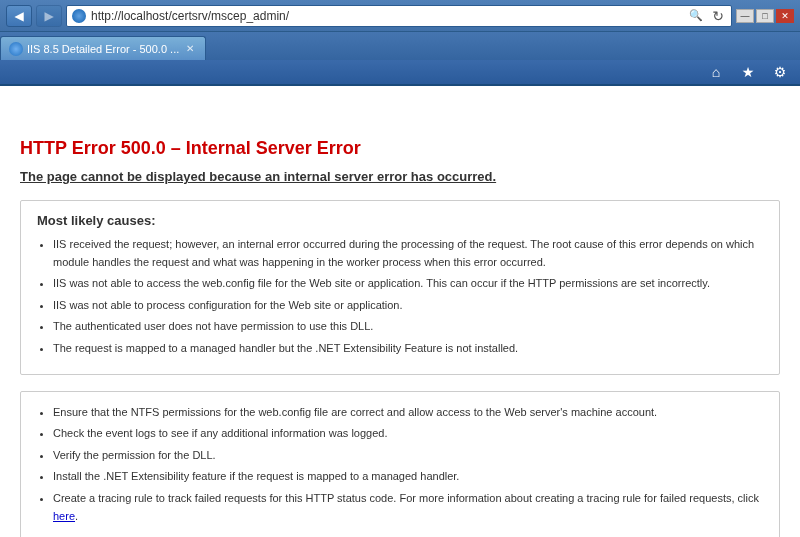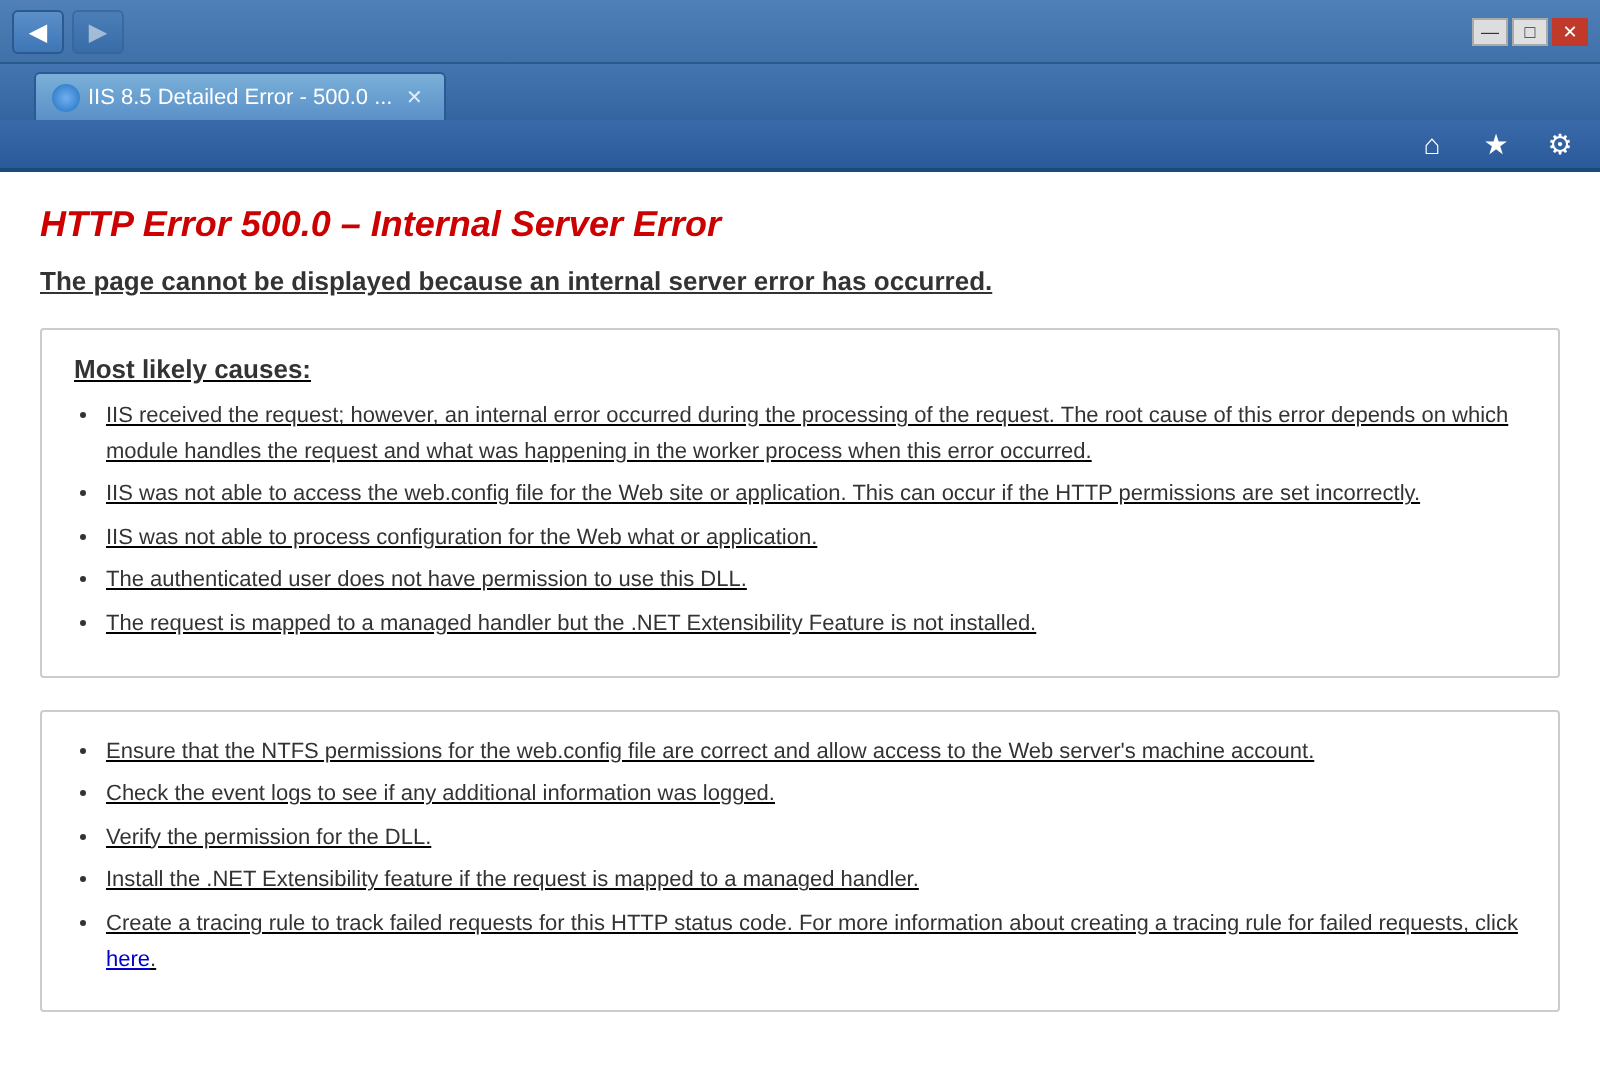--- a/index.html
+++ b/index.html
@@ -70,21 +70,21 @@
       gap: 4px;
       border-bottom: 1px solid #2a5a8a;
     }
 
     
     .tab-row {
       height: 28px;
       background: linear-gradient(to bottom, #4575b0, #3565a0);
       display: flex;
       align-items: flex-end;
-      padding: 0 17px;
+      padding: 0 0;
       gap: 2px;
     }
 
     
     .tool-row {
       height: 26px;
       background: linear-gradient(to bottom, #3a6aaa, #2a5a9a);
       display: flex;
       align-items: center;
       justify-content: flex-end;
@@ -123,36 +123,35 @@
     .content-area::-webkit-scrollbar { width: 16px; }
     .content-area::-webkit-scrollbar-track { background: #f0f0f0; border-left: 1px solid #ccc; }
     .content-area::-webkit-scrollbar-thumb { background: #c0c0c0; border: 1px solid #aaa; }
 
     
     .error-title {
       font-size: 18px;
       font-weight: bold;
       color: #cc0000;
       margin-bottom: 10px;
-      font-style: italic;
+      margin-top: 36px;
     }
     .error-subtitle {
       font-size: 13px;
       font-weight: bold;
       color: #333;
       margin-bottom: 16px;
       text-decoration: underline;
     }
     .error-box {
       border: 1px solid #ccc;
       border-radius: 2px;
       padding: 12px 16px;
       margin-bottom: 16px;
       background: #fff;
-      text-decoration: underline;
     }
     .section-title {
       font-size: 13px;
       font-weight: bold;
       color: #333;
       margin-bottom: 8px;
     }
     .bullet-list {
       margin-left: 16px;
       list-style: disc;
@@ -168,20 +167,28 @@
 
 <div class="window">
 
   <div class="nav-row">
     <div class="nav-btn back">
       <span>◀</span>
     </div>
     <div class="nav-btn forward">
       <span>▶</span>
     </div>
+    <div class="addressbar">
+      <div class="addressbar-icon">
+        <div class="ie-globe"></div>
+      </div>
+      <span class="addressbar-text">http://localhost/certsrv/mscep_admin/</span>
+      <div class="addressbar-search">🔍</div>
+      <div class="addressbar-refresh">↻</div>
+    </div>
     <div class="win-controls">
       <div class="win-ctrl">—</div>
       <div class="win-ctrl maximize">□</div>
       <div class="win-ctrl close">✕</div>
     </div>
   </div>
 
   <div class="tab-row">
     <div class="tab active">
       <div class="tab-ie-icon"></div>
@@ -199,21 +206,21 @@
   <div class="content-area">
 
     <div class="error-title">HTTP Error 500.0 – Internal Server Error</div>
     <div class="error-subtitle">The page cannot be displayed because an internal server error has occurred.</div>
 
     <div class="error-box">
       <div class="section-title">Most likely causes:</div>
       <ul class="bullet-list">
         <li>IIS received the request; however, an internal error occurred during the processing of the request. The root cause of this error depends on which module handles the request and what was happening in the worker process when this error occurred.</li>
         <li>IIS was not able to access the web.config file for the Web site or application. This can occur if the HTTP permissions are set incorrectly.</li>
-        <li>IIS was not able to process configuration for the Web what or application.</li>
+        <li>IIS was not able to process configuration for the Web site or application.</li>
         <li>The authenticated user does not have permission to use this DLL.</li>
         <li>The request is mapped to a managed handler but the .NET Extensibility Feature is not installed.</li>
       </ul>
     </div>
 
     <div class="error-box">
       <ul class="bullet-list">
         <li>Ensure that the NTFS permissions for the web.config file are correct and allow access to the Web server's machine account.</li>
         <li>Check the event logs to see if any additional information was logged.</li>
         <li>Verify the permission for the DLL.</li>

